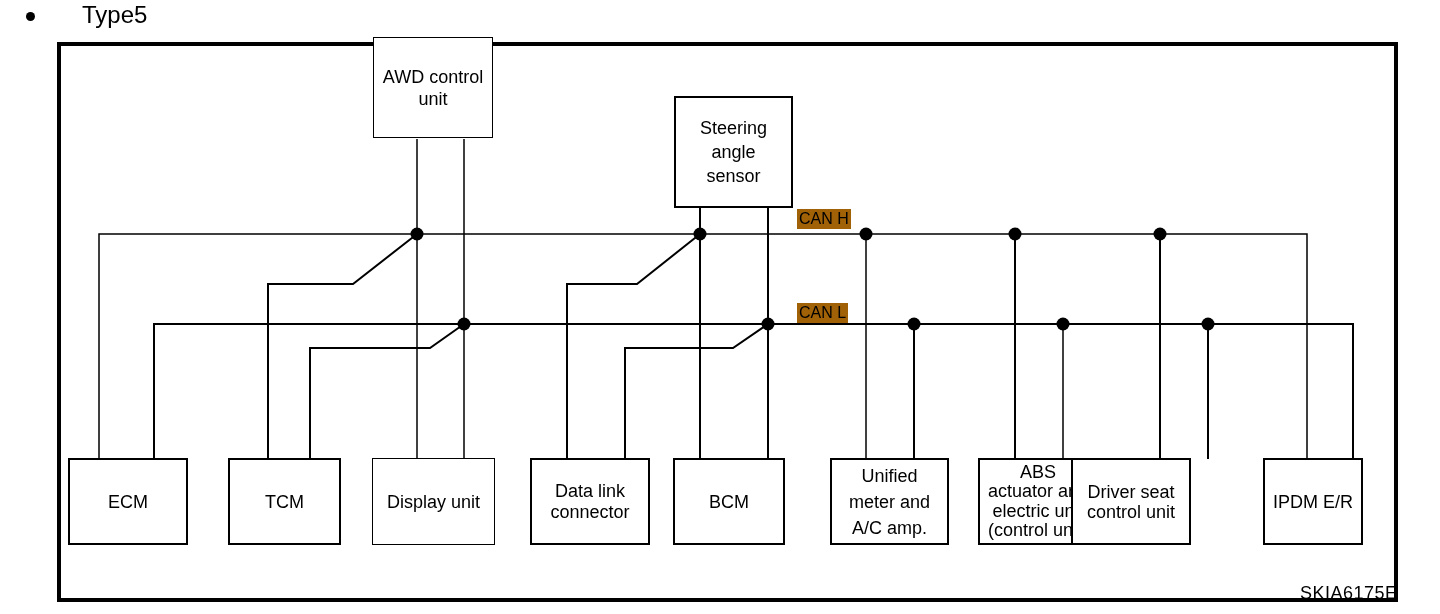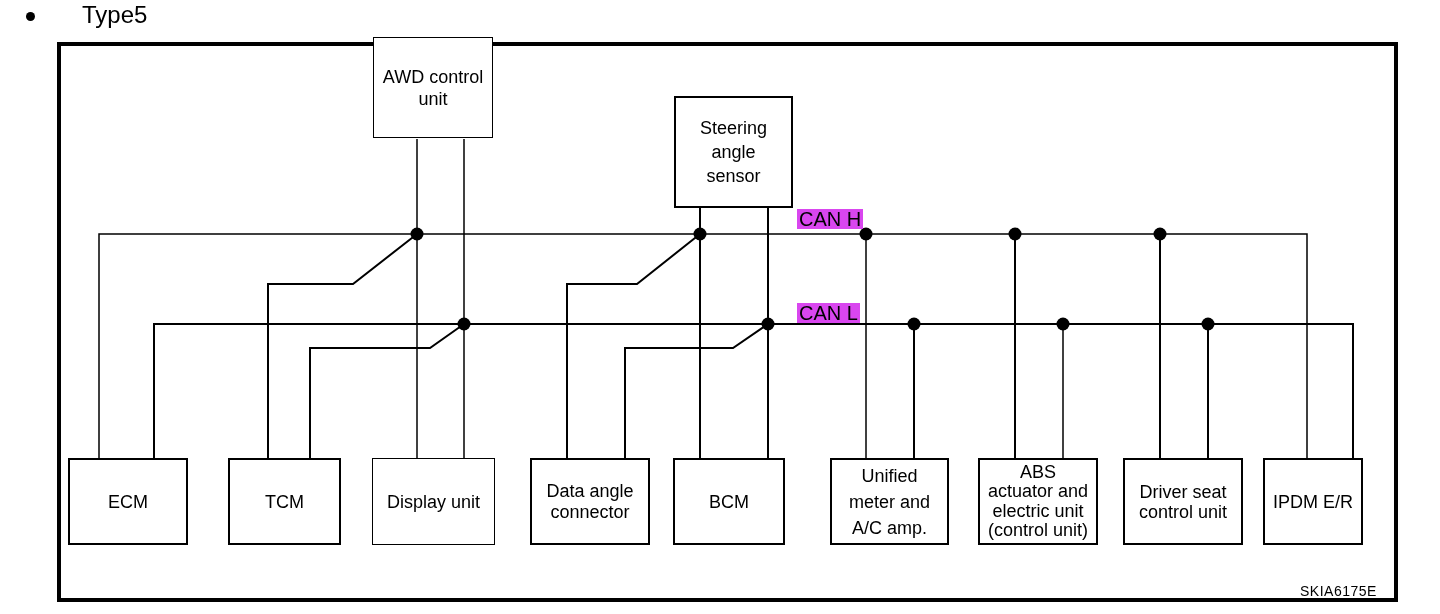--- a/index.html
+++ b/index.html
@@ -23,25 +23,25 @@
     position:absolute;top:458px;height:87px;box-sizing:border-box;
     border:2px solid #000;background:#ffffff;
     display:flex;align-items:center;justify-content:center;text-align:center;
   }
   .node.top-row{top:auto;}
   .node.b1{border-width:1.5px;}
   .node-label{
     white-space:pre-line;font-size:18px;line-height:20px;color:#000;
   }
   .bus-label{
-    position:absolute;font-size:20px;line-height:20px;color:#000;background:#d946ef;
+    position:absolute;font-size:16px;line-height:20px;color:#000;background:#a16207;
     padding:0 2px;
   }
   .figure-code{
-    position:absolute;left:1300px;top:583px;font-size:14px;color:#000;letter-spacing:0.5px;
+    position:absolute;left:1300px;top:583px;font-size:18px;color:#000;letter-spacing:0.5px;
   }
 </style>
 </head>
 <body>
 
 <div class="canvas">
 
   <div class="bullet"></div>
   <div class="page-title">Type5</div>
 
@@ -105,38 +105,38 @@
   <div class="node" style="left:68px;width:120px;">
     <div class="node-label">ECM</div>
   </div>
   <div class="node" style="left:228px;width:113px;">
     <div class="node-label">TCM</div>
   </div>
   <div class="node b1" style="left:372px;width:123px;">
     <div class="node-label">Display unit</div>
   </div>
   <div class="node" style="left:530px;width:120px;">
-    <div class="node-label" style="line-height:21px;">Data angle
+    <div class="node-label" style="line-height:21px;">Data link
 connector</div>
   </div>
   <div class="node" style="left:673px;width:112px;">
     <div class="node-label">BCM</div>
   </div>
   <div class="node" style="left:830px;width:119px;">
     <div class="node-label" style="line-height:26px;">Unified
 meter and
 A/C amp.</div>
   </div>
   <div class="node" style="left:978px;width:120px;">
     <div class="node-label" style="line-height:19.5px;">ABS
 actuator and
 electric unit
 (control unit)</div>
   </div>
-  <div class="node" style="left:1123px;width:120px;">
+  <div class="node" style="left:1071px;width:120px;">
     <div class="node-label">Driver seat
 control unit</div>
   </div>
   <div class="node" style="left:1263px;width:100px;">
     <div class="node-label">IPDM E/R</div>
   </div>
 
   <div class="figure-code">SKIA6175E</div>
 
 </div>

